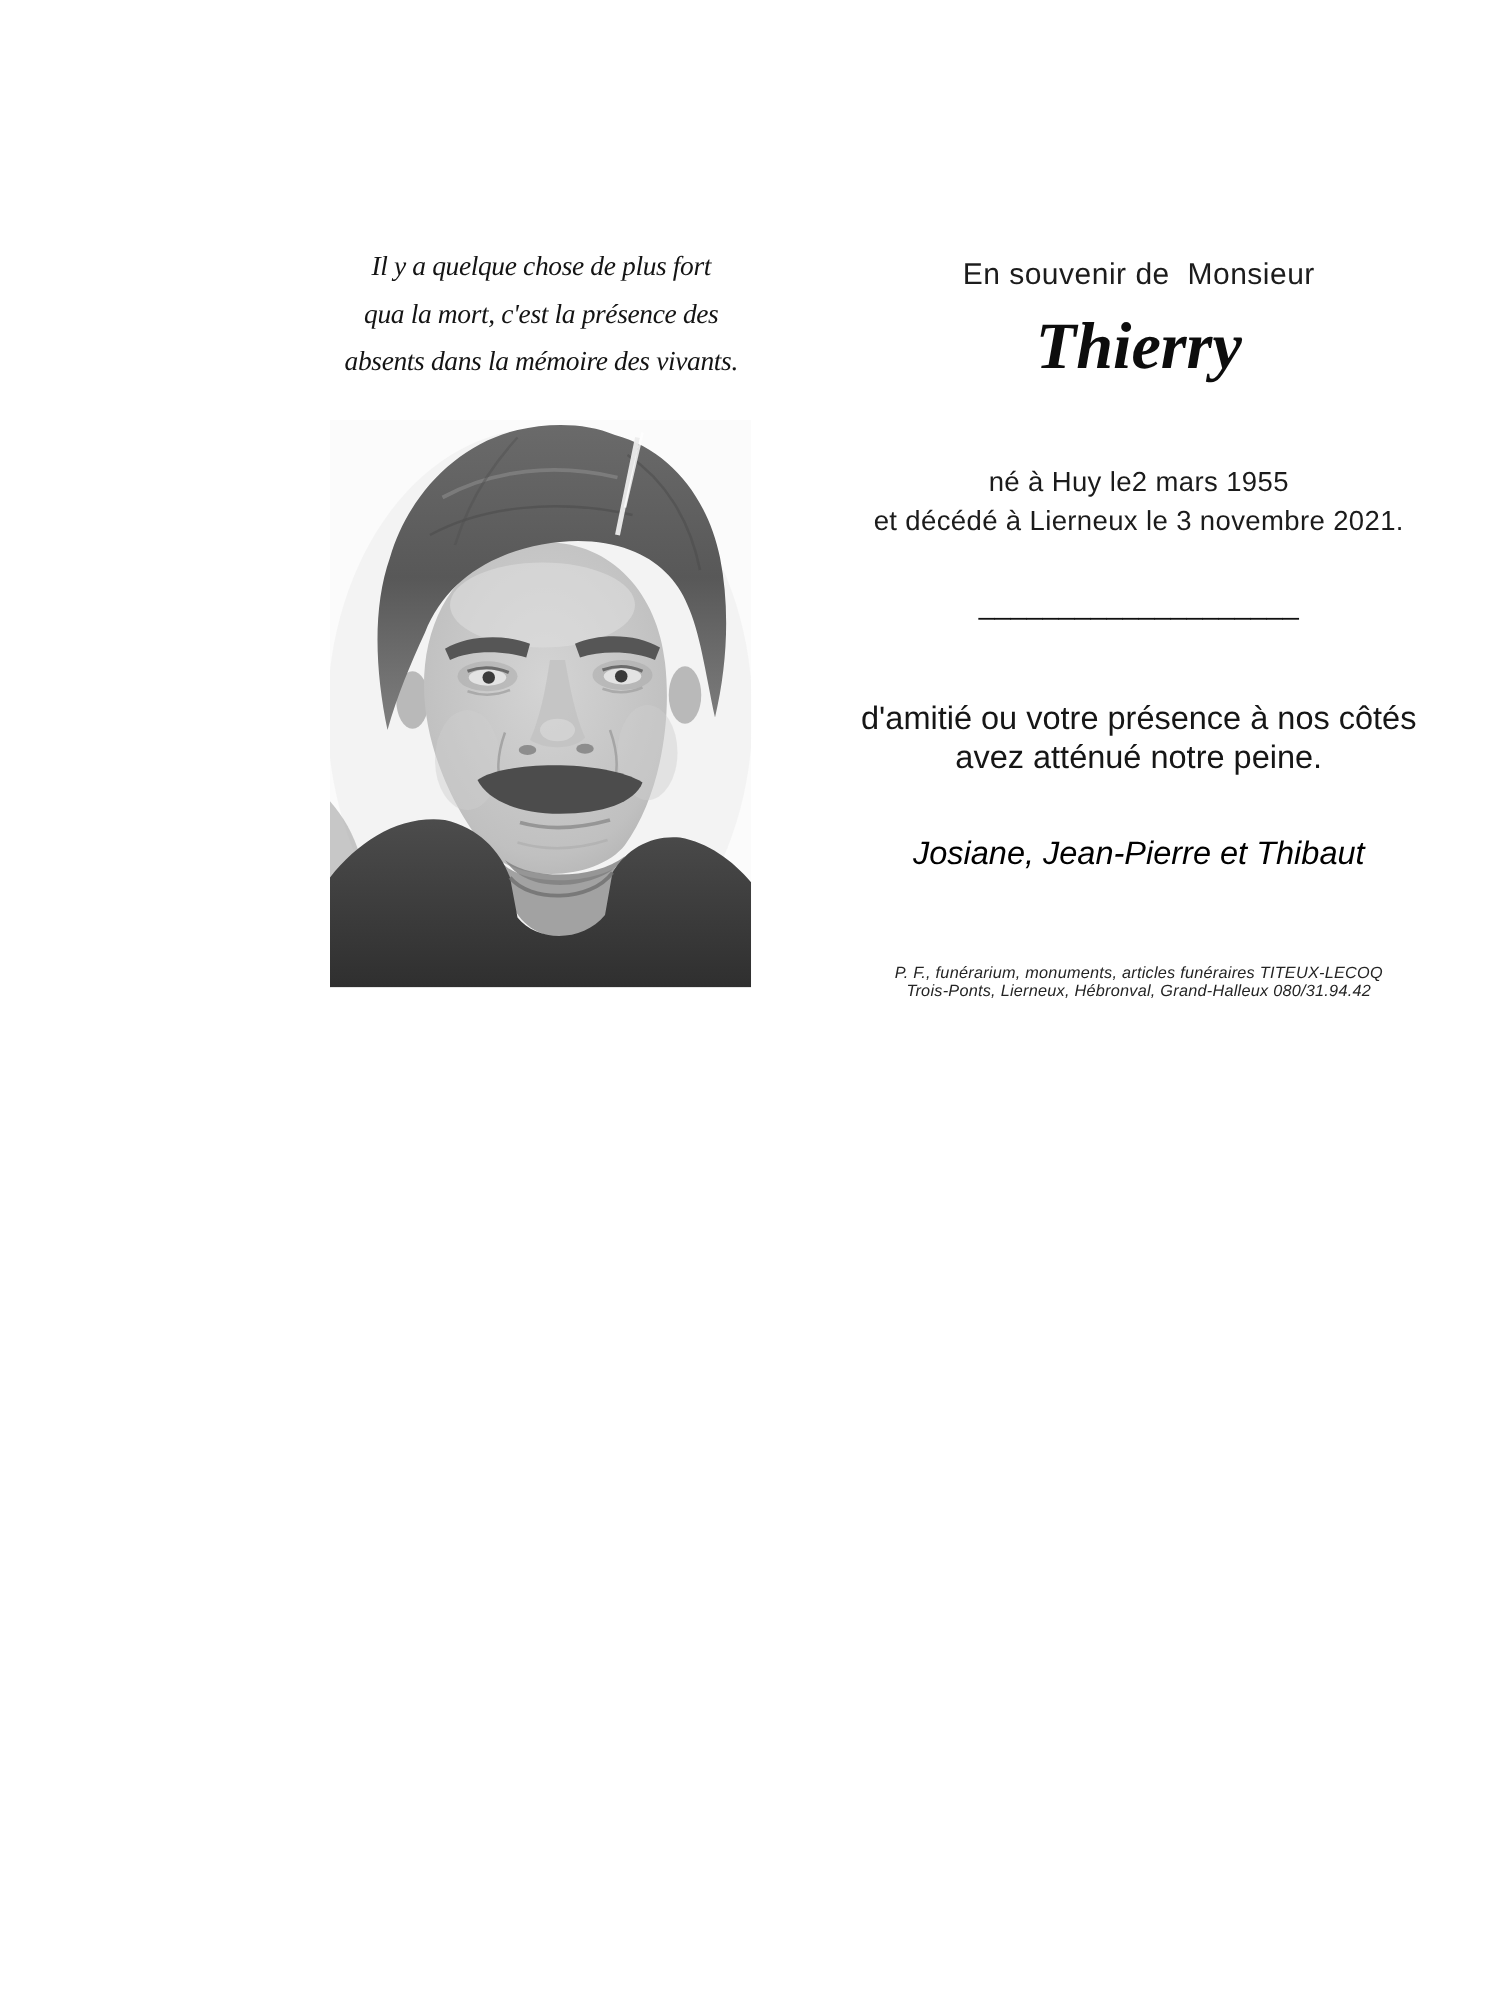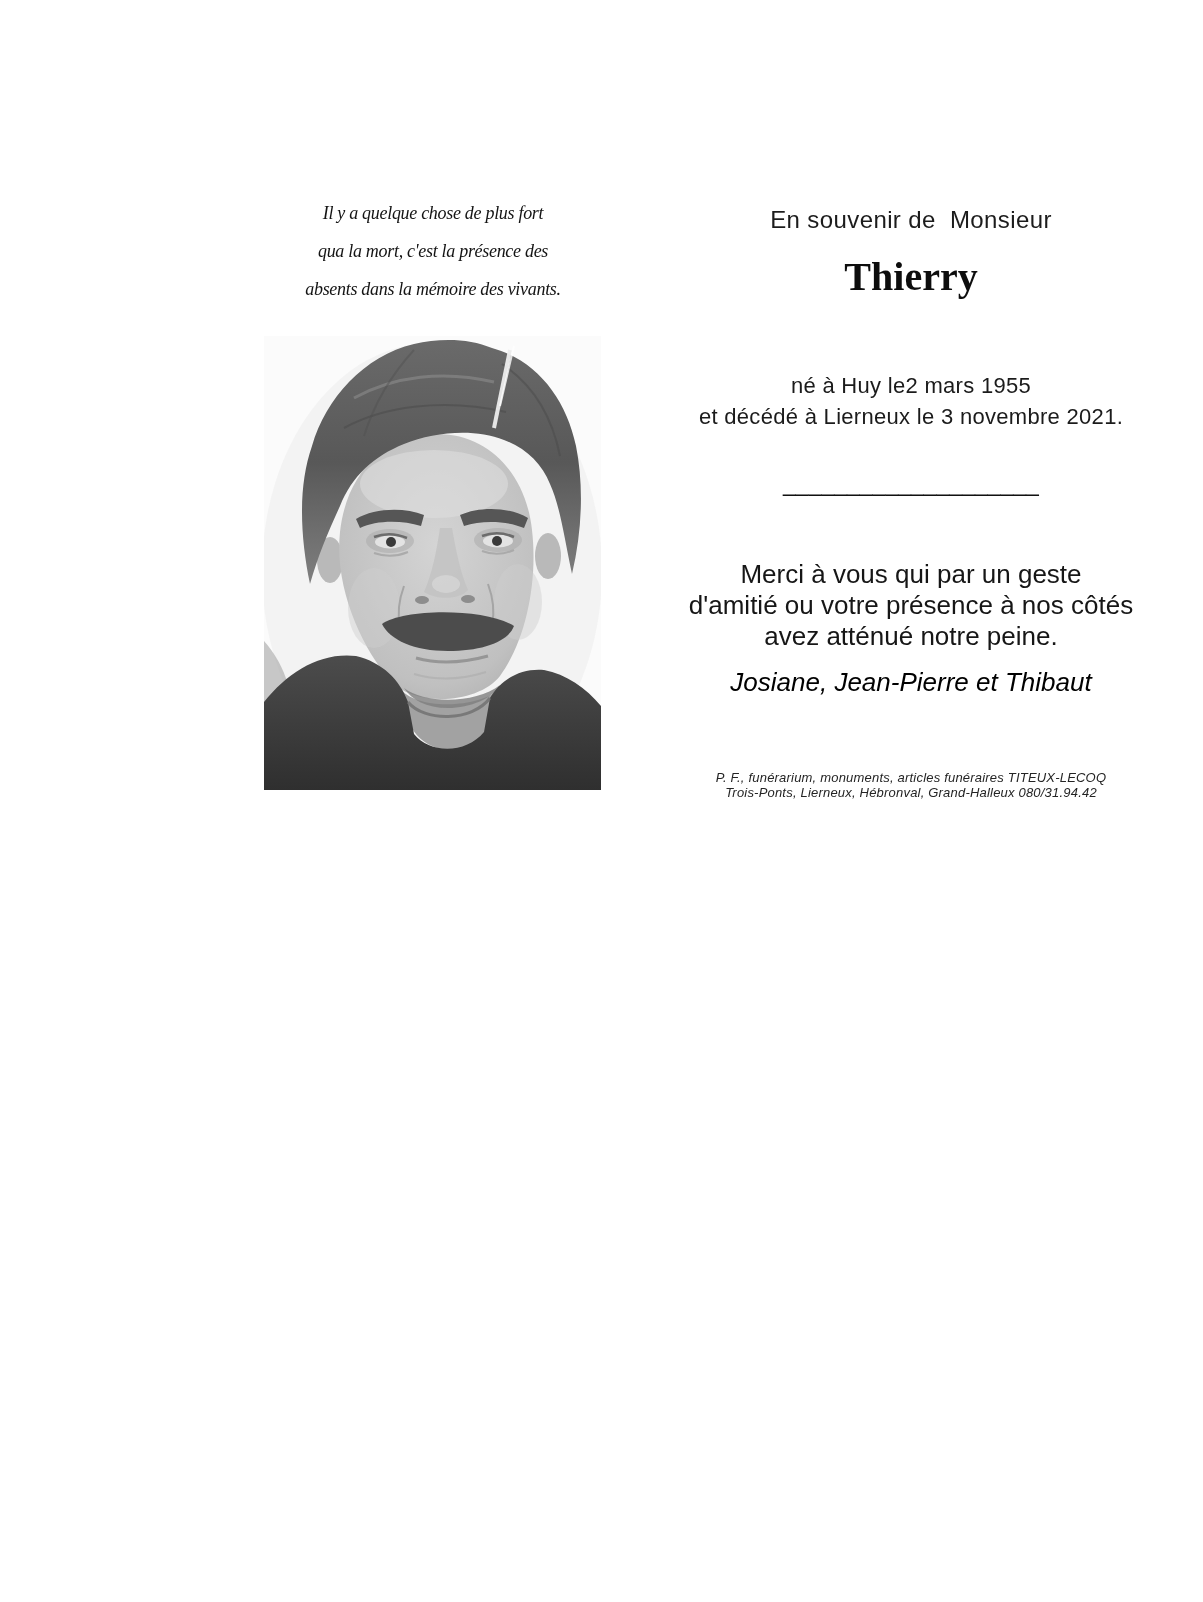--- a/index.html
+++ b/index.html
@@ -12,21 +12,21 @@
     overflow:hidden;
   }
   .card-page{position:absolute;inset:0;background:#ffffff;}
 
   
   .quote-block{
     position:absolute;left:213px;top:194px;width:440px;
     text-align:center;
     font-family:"Liberation Serif","DejaVu Serif",serif;
     font-style:italic;
-    font-size:18px;line-height:38px;
+    font-size:22px;line-height:38px;
     color:#141414;
     letter-spacing:-0.3px;
   }
   .quote-block div{white-space:nowrap;}
 
   .photo-frame{
     position:absolute;left:264px;top:336px;width:337px;height:454px;
     overflow:hidden;
   }
   .photo-frame svg{display:block;width:100%;height:100%;}
@@ -34,22 +34,22 @@
   
   .right-col{position:absolute;left:676px;top:0;width:470px;text-align:center;}
   .intro-line{
     position:absolute;top:206px;width:100%;
     font-size:24px;letter-spacing:.4px;white-space:pre;
     color:#1c1c1c;
   }
   .name-block{
     position:absolute;top:251px;width:100%;
     font-family:"Liberation Serif","DejaVu Serif",serif;
-    font-weight:bold;
-    font-size:40px;line-height:52px;
+    font-weight:bold;font-style:italic;
+    font-size:53px;line-height:52px;
     color:#0d0d0d;
     text-align:center;
   }
   .name-block div{white-space:nowrap;}
   .dates-block{
     position:absolute;top:370px;width:100%;
     font-size:22px;line-height:31px;letter-spacing:.3px;
     color:#1b1b1b;
     text-align:center;
   }
@@ -181,21 +181,20 @@
     </div>
 
     <div class="dates-block">
       <div>né à Huy le2 mars 1955</div>
       <div>et décédé à Lierneux le 3 novembre 2021.</div>
     </div>
 
     <div class="separator-line">____________________</div>
 
     <div class="thanks-block">
-      <div>Merci à vous qui par un geste</div>
       <div>d'amitié ou votre présence à nos côtés</div>
       <div>avez atténué notre peine.</div>
     </div>
 
     <div class="family-line">Josiane, Jean-Pierre et Thibaut</div>
 
     <div class="funeral-block">
       <div>P. F., funérarium, monuments, articles funéraires TITEUX-LECOQ</div>
       <div>Trois-Ponts, Lierneux, Hébronval, Grand-Halleux 080/31.94.42</div>
     </div>

